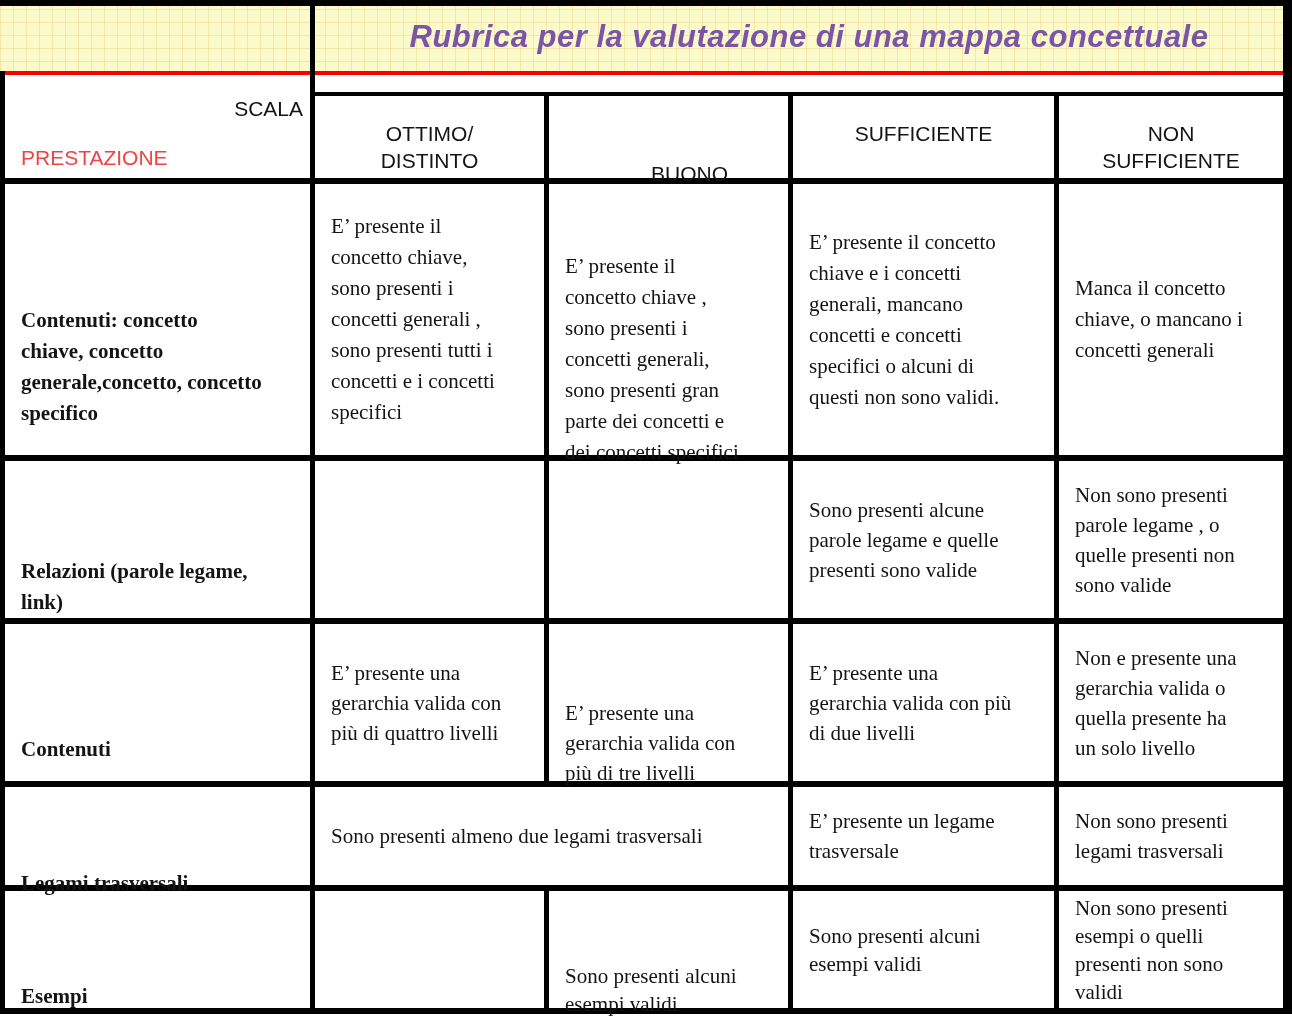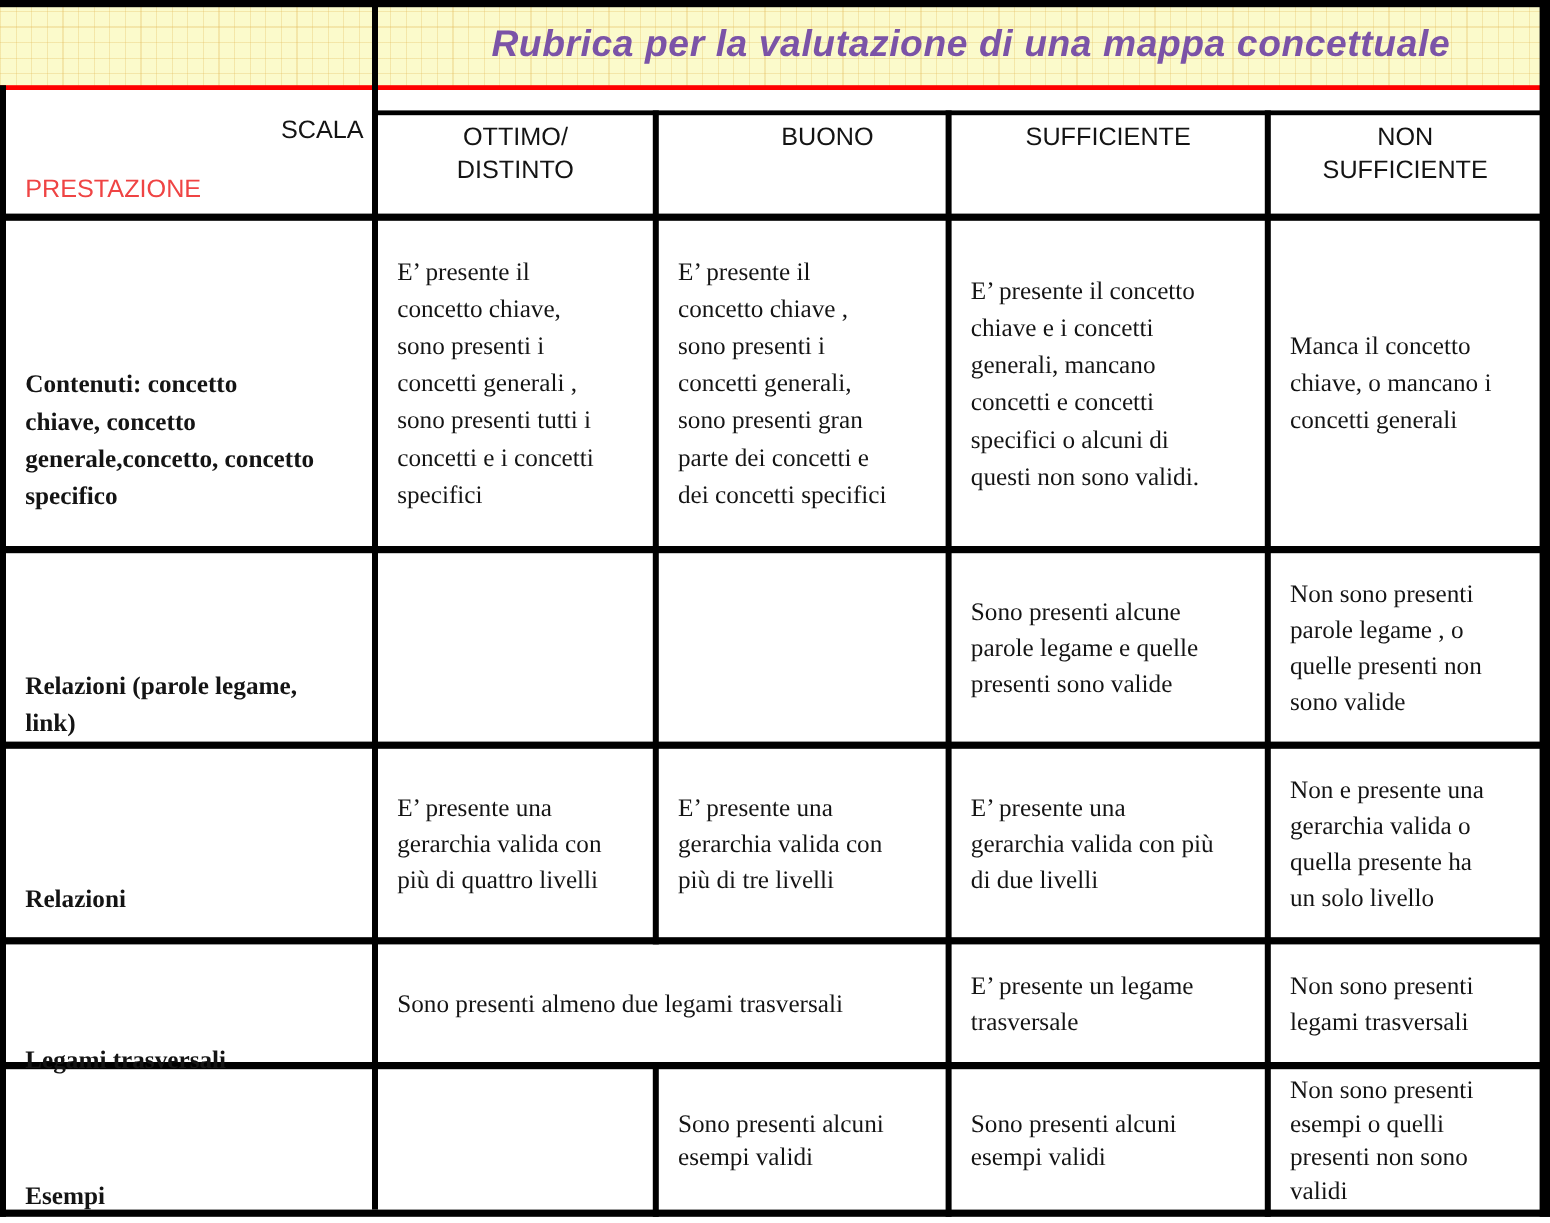--- a/index.html
+++ b/index.html
@@ -34,30 +34,30 @@
     align-items:center;justify-content:center;color:#7b53a7;
     font:italic bold 31px "Liberation Sans",sans-serif;letter-spacing:.5px;}
 
   .scala{position:absolute;left:5px;top:97px;width:286px;text-align:right;
     font:21px "Liberation Sans",sans-serif;color:#141414;padding-left:12px;}
   .prest{position:absolute;left:21px;top:146px;
     font:21px "Liberation Sans",sans-serif;color:#ef4444;}
 
   .cell{position:absolute;display:flex;align-items:center;white-space:pre-line;color:#141414;}
   .hdr{font:21px/27px "Liberation Sans",sans-serif;justify-content:center;align-items:flex-start;
-    padding-top:5px;text-align:center;box-sizing:border-box;}
+    padding-top:24px;text-align:center;box-sizing:border-box;}
   .body{font:21px/30px "Liberation Serif",serif;padding:0 10px 0 16px;box-sizing:border-box;}
   .crit{font:bold 21px/31px "Liberation Serif",serif;padding:0 8px 0 16px;box-sizing:border-box;}
   .lh31{line-height:31px;}
   .lh28{line-height:28px;}
 
   
   .c1{left:5px;width:305px;margin-top:47px;}
   .c2{left:315px;width:229px;}
-  .c3{left:549px;width:281px;}
+  .c3{left:549px;width:281px;margin-top:40px;}
   .c4{left:793px;width:261px;}
   .c5{left:1059px;width:224px;}
   .c23{left:315px;width:473px;}
   
   .rh{top:96px;height:82px;}
   .r1{top:184px;height:271px;}
   .r2{top:461px;height:157px;}
   .r3{top:624px;height:157px;}
   .r4{top:787px;height:98px;}
   .r5{top:891px;height:117px;}
@@ -128,21 +128,21 @@
   <div class="cell crit c1 r2">Relazioni (parole legame,
 link)</div>
   <div class="cell body c4 r2">Sono presenti alcune
 parole legame e quelle
 presenti sono valide</div>
   <div class="cell body c5 r2">Non sono presenti
 parole legame , o
 quelle presenti non
 sono valide</div>
 
-  <div class="cell crit c1 r3">Relazioni</div>
+  <div class="cell crit c1 r3">Contenuti</div>
   <div class="cell body c2 r3">E’ presente una
 gerarchia valida con
 più di quattro livelli</div>
   <div class="cell body c3 r3">E’ presente una
 gerarchia valida con
 più di tre livelli</div>
   <div class="cell body c4 r3">E’ presente una
 gerarchia valida con più
 di due livelli</div>
   <div class="cell body c5 r3">Non e presente una

